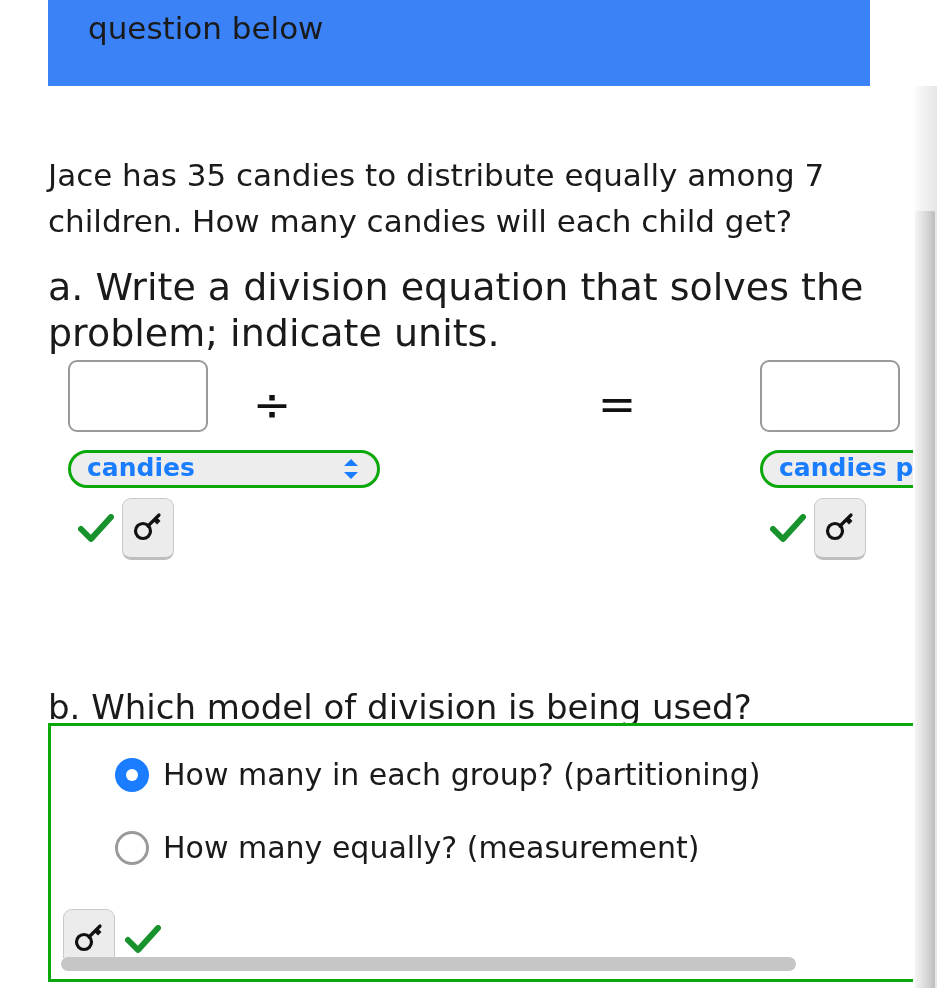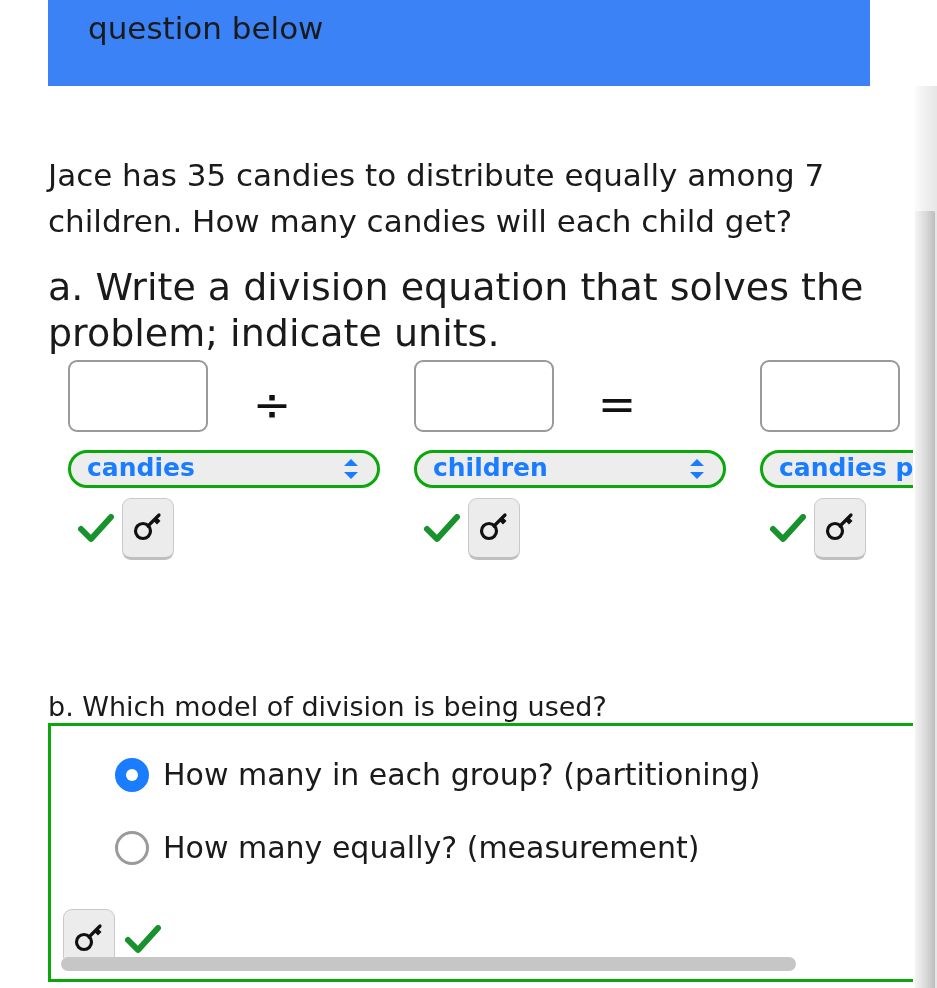--- a/index.html
+++ b/index.html
@@ -163,21 +163,21 @@
     line-height: 60px;
     text-align: center;
     color: #111;
   }
 
   
   .part-b-text {
     position: absolute;
     left: 48px;
     top: 684px;
-    font-size: 27px;
+    font-size: 34px;
     line-height: 46px;
     color: #1a1a1a;
     white-space: nowrap;
   }
   .choice-box {
     position: absolute;
     left: 48px;
     top: 723px;
     width: 886px;
     height: 259px;
@@ -317,72 +317,44 @@
           <svg viewBox="0 0 34 34" xmlns="http://www.w3.org/2000/svg">
             <circle cx="12" cy="22" r="7.5" stroke="#111" stroke-width="3.2" fill="none"></circle>
             <path d="M17 17 L28 6" stroke="#111" stroke-width="3.2" stroke-linecap="round"></path>
             <path d="M22.5 12 L26 15.5 L29.5 12 L26 8.5 Z" fill="#111"></path>
           </svg>
         </span>
       </span>
     </div>
   </div>
 
-  <div class="eq-col c2">
+
+  <div class="eq-col c3">
     <div class="answer-box"></div>
     <div class="unit-pill">
-      <span class="unit-label">children</span>
-      <span class="updown">
-        <svg viewBox="0 0 20 24" xmlns="http://www.w3.org/2000/svg">
-          <path d="M10 2 L17 9 L3 9 Z" fill="#1a7dff"></path>
-          <path d="M10 22 L17 15 L3 15 Z" fill="#1a7dff"></path>
-        </svg>
-      </span>
+      <span class="unit-label">candies per</span>
+
     </div>
     <div class="feedback-row">
       <span class="check-mark">
         <svg viewBox="0 0 36 30" xmlns="http://www.w3.org/2000/svg">
           <path d="M3 15 L13 25 L33 3" stroke="#18922c" stroke-width="6" fill="none" stroke-linecap="round" stroke-linejoin="round"></path>
         </svg>
       </span>
       <span class="key-btn">
         <span>
           <svg viewBox="0 0 34 34" xmlns="http://www.w3.org/2000/svg">
             <circle cx="12" cy="22" r="7.5" stroke="#111" stroke-width="3.2" fill="none"></circle>
             <path d="M17 17 L28 6" stroke="#111" stroke-width="3.2" stroke-linecap="round"></path>
             <path d="M22.5 12 L26 15.5 L29.5 12 L26 8.5 Z" fill="#111"></path>
           </svg>
         </span>
       </span>
     </div>
   </div>
-
-  <div class="eq-col c3">
-    <div class="answer-box"></div>
-    <div class="unit-pill">
-      <span class="unit-label">candies per</span>
-
-    </div>
-    <div class="feedback-row">
-      <span class="check-mark">
-        <svg viewBox="0 0 36 30" xmlns="http://www.w3.org/2000/svg">
-          <path d="M3 15 L13 25 L33 3" stroke="#18922c" stroke-width="6" fill="none" stroke-linecap="round" stroke-linejoin="round"></path>
-        </svg>
-      </span>
-      <span class="key-btn">
-        <span>
-          <svg viewBox="0 0 34 34" xmlns="http://www.w3.org/2000/svg">
-            <circle cx="12" cy="22" r="7.5" stroke="#111" stroke-width="3.2" fill="none"></circle>
-            <path d="M17 17 L28 6" stroke="#111" stroke-width="3.2" stroke-linecap="round"></path>
-            <path d="M22.5 12 L26 15.5 L29.5 12 L26 8.5 Z" fill="#111"></path>
-          </svg>
-        </span>
-      </span>
-    </div>
-  </div>
 </div>
 
 <div class="op-divide">÷</div>
 <div class="op-equals">=</div>
 
 <div class="part-b-text">b. Which model of division is being used?</div>
 
 <div class="choice-box">
 
   <div class="choice-item i0">

